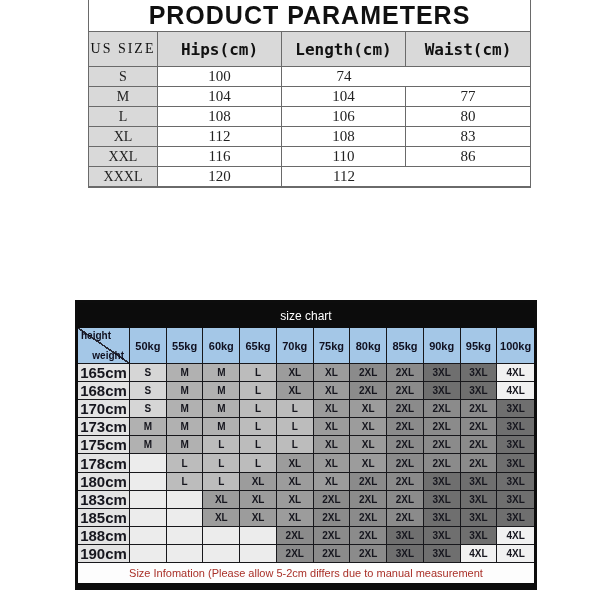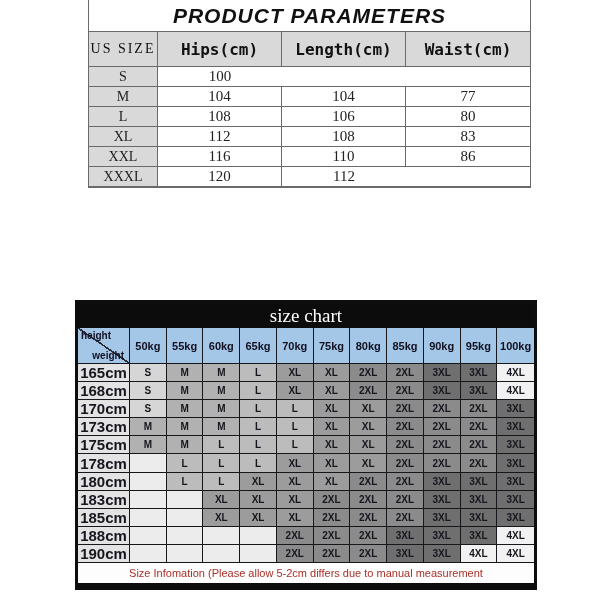--- a/index.html
+++ b/index.html
@@ -2,40 +2,40 @@
 <html><head>
 <meta charset="utf-8">
 <style>
   html,body{margin:0;padding:0;background:#fff;width:600px;height:600px;overflow:hidden;
     font-family:"Liberation Sans",sans-serif;-webkit-font-smoothing:antialiased;}
   .stage{position:relative;width:600px;height:600px;background:#fff;}
 
   
   .ptable{position:absolute;left:88px;top:0;width:441px;border:1px solid #6a6a6a;border-top:none;background:#fff;}
   .ptitle{height:31px;display:flex;align-items:center;justify-content:center;
-    font-weight:bold;font-size:21px;letter-spacing:1px;color:#111;border-bottom:1px solid #6a6a6a;font-style:italic;}
+    font-weight:bold;font-size:25px;letter-spacing:1px;color:#111;border-bottom:1px solid #6a6a6a;}
   .phead{display:grid;grid-template-columns:69px 1fr 1fr 1fr;height:34px;background:#d9d9d9;border-bottom:1px solid #6a6a6a;}
   .phead .cell{display:flex;align-items:center;justify-content:center;border-right:1px solid #6a6a6a;
     font-family:"DejaVu Sans Mono",monospace;font-weight:bold;font-size:16px;color:#111;}
   .phead .cell:last-child{border-right:none;}
   .phead .cell.us{font-family:"Liberation Serif",serif;font-weight:normal;font-size:14px;letter-spacing:2px;}
   .prow{display:grid;grid-template-columns:69px 1fr 1fr 1fr;height:19px;border-bottom:1px solid #6a6a6a;}
   .prow:last-of-type{border-bottom:1px solid #6a6a6a;}
   .prow .cell{display:flex;align-items:center;justify-content:center;border-right:1px solid #6a6a6a;
     font-family:"Liberation Serif",serif;font-size:15px;color:#222;background:#fff;}
   .prow .cell:last-child{border-right:none;}
   .prow .cell.sz{background:#d9d9d9;font-size:14px;}
   .pnote{height:109px;display:flex;align-items:center;justify-content:center;padding:0 26px;
     text-align:center;font-size:13px;line-height:1.6;color:#1a1a1a;}
 
   
   .schart{position:absolute;left:75px;top:300px;width:462px;height:290px;box-sizing:border-box;
     border:3px solid #0d0d0d;border-bottom-width:7px;background:#fff;display:flex;flex-direction:column;}
   .sbar{height:25px;flex:0 0 25px;background:#0c0c0c;color:#fff;display:flex;align-items:center;justify-content:center;
-    font-size:19px;font-family:Liberation Serif, serif;}
+    font-size:12px;}
   .sgrid{flex:1;display:flex;flex-direction:column;}
   .shead{flex:0 0 36px;display:grid;grid-template-columns:52px repeat(11,1fr);}
   .shead .hcell{border-right:1px solid #17171b;border-bottom:1px solid #17171b;
     display:flex;align-items:center;justify-content:center;font-weight:bold;font-size:11px;color:#101020;}
   .shead .hcell:last-child{border-right:none;}
   .corner{position:relative;}
   .corner .diag{position:absolute;inset:0;
     background:linear-gradient(to top right,transparent calc(50% - 0.8px),#2a2a35 calc(50% - 0.8px),#2a2a35 calc(50% + 0.8px),transparent calc(50% + 0.8px));}
   .corner .t{position:absolute;top:2px;left:3px;font-weight:bold;font-size:10px;color:#101020;}
   .corner .b{position:absolute;bottom:2px;right:5px;font-weight:bold;font-size:10px;color:#101020;}
@@ -56,20 +56,21 @@
     <div class="phead">
       <div class="cell us">US SIZE</div>
       <div class="cell">Hips(cm)</div>
       <div class="cell">Length(cm)</div>
       <div class="cell">Waist(cm)</div>
     </div>
     <div id="prows">
         <div class="prow">
           <div class="cell sz">S</div>
           <div class="cell">100</div>
+          <div class="cell">74</div>
         </div>
         <div class="prow">
           <div class="cell sz">M</div>
           <div class="cell">104</div>
           <div class="cell">104</div>
           <div class="cell">77</div>
         </div>
         <div class="prow">
           <div class="cell sz">L</div>
           <div class="cell">108</div>

